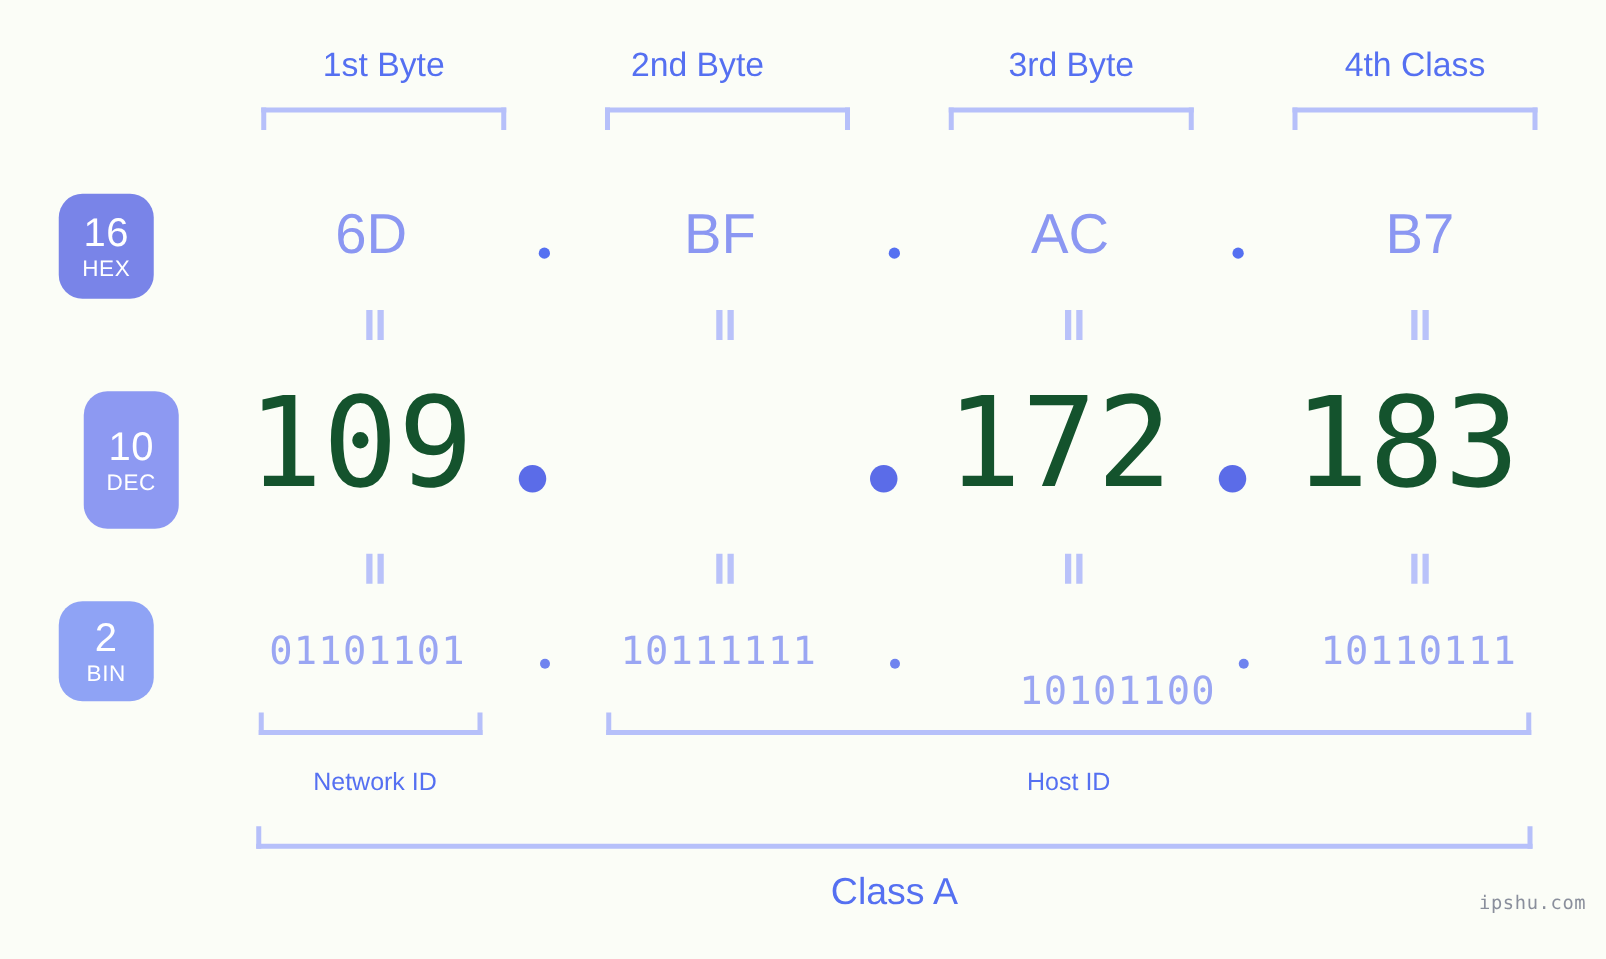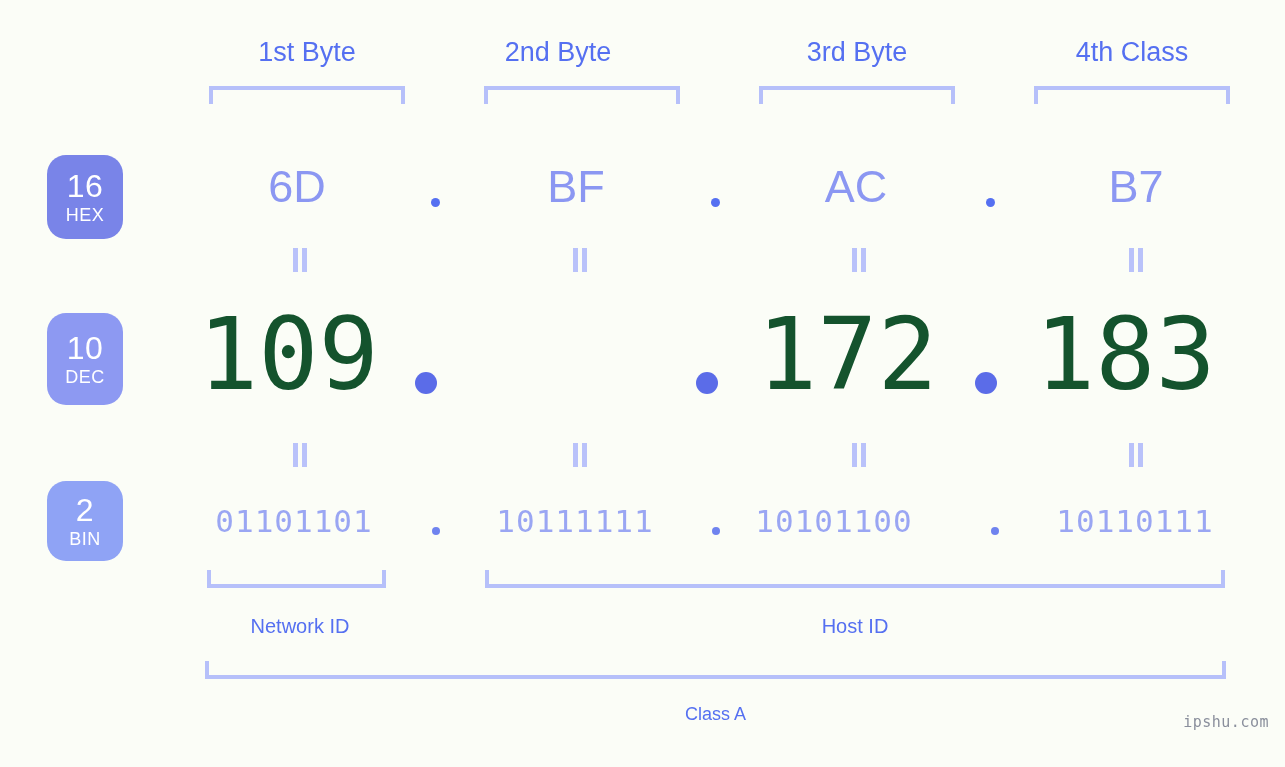--- a/index.html
+++ b/index.html
@@ -71,21 +71,21 @@
   .badge .num {
     font-size: 32px;
     letter-spacing: 0.5px;
   }
   .badge .name {
     font-size: 18px;
     margin-top: 4px;
     letter-spacing: 0.5px;
   }
   #badge-hex { top: 155px; height: 84px; background: #7984e8; }
-  #badge-dec { top: 313px; height: 92px; background: #8d99f2; }
+  #badge-dec { top: 313px; height: 110px; background: #8d99f2; margin-left: 20px; }
   #badge-bin { top: 481px; height: 80px; background: #8fa3f5; }
 
   
   .hex-val {
     position: absolute;
     top: 157px;
     height: 60px;
     line-height: 60px;
     text-align: center;
     font-size: 45px;
@@ -168,21 +168,21 @@
     height: 34px;
     line-height: 34px;
     text-align: center;
     font-size: 20px;
     color: #5570f1;
     font-family: "Liberation Sans", sans-serif;
     white-space: nowrap;
   }
   #label-network { top: 609px; }
   #label-host    { top: 609px; }
-  #label-class   { top: 697px; font-size: 18px; }
+  #label-class   { top: 697px; font-size: 30px; }
 
   
   #watermark {
     position: absolute;
     right: 16px;
     top: 713px;
     font-size: 15px;
     color: #8a8f9c;
     font-family: "DejaVu Sans Mono", monospace;
     letter-spacing: 0.5px;
@@ -264,21 +264,21 @@
 
   <div class="badge" id="badge-bin">
     <span class="num">2</span>
     <span class="name">BIN</span>
   </div>
 
   <div class="bin-val" style="left:196px; width:196px;">01101101</div>
   <div class="bin-dot" style="left:432px;"></div>
   <div class="bin-val" style="left:477px; width:196px;">10111111</div>
   <div class="bin-dot" style="left:712px;"></div>
-  <div class="bin-val" style="left:736px; width:196px;">10101100</div>
+  <div class="bin-val" style="left:796px; width:196px;margin-top:32px;">10101100</div>
   <div class="bin-dot" style="left:991px;"></div>
   <div class="bin-val" style="left:1037px; width:196px;">10110111</div>
 
   <div class="bracket up" style="left:207px; top:570px; width:179px;"></div>
   <div class="bracket up" style="left:485px; top:570px; width:740px;"></div>
 
   <div class="section-label" id="label-network" style="left:207px; width:186px;">Network ID</div>
   <div class="section-label" id="label-host" style="left:485px; width:740px;">Host ID</div>
 
   <div class="bracket up" style="left:205px; top:661px; width:1021px;"></div>

